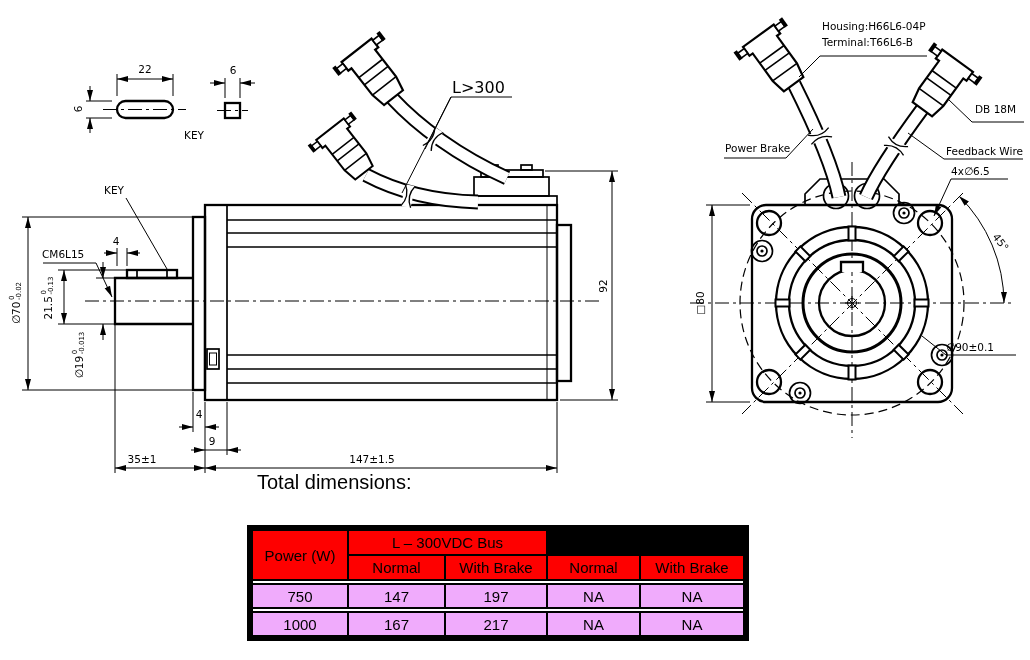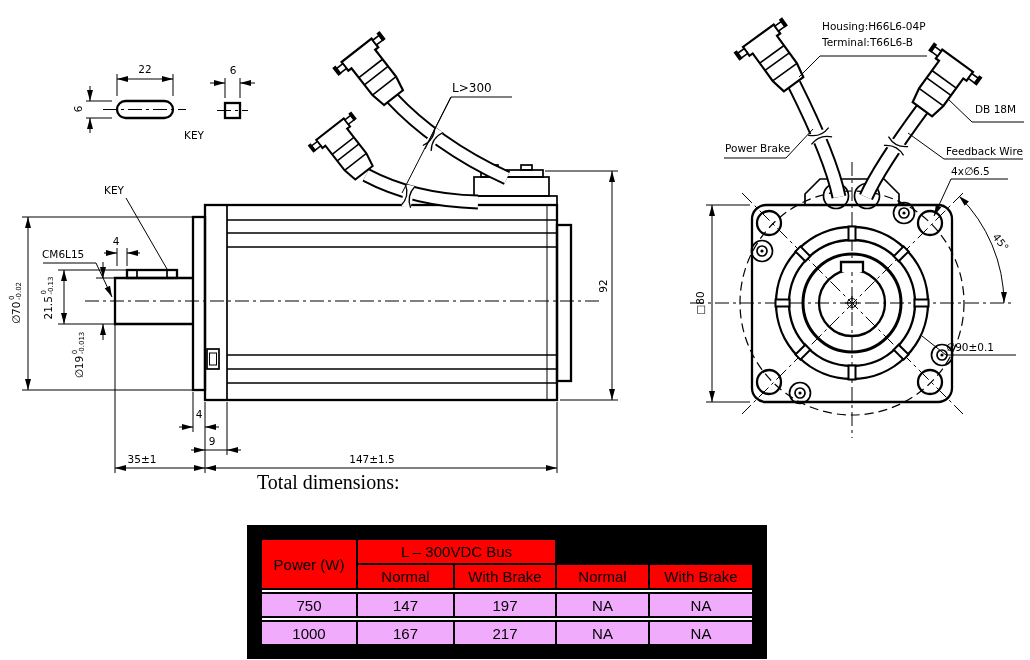--- a/index.html
+++ b/index.html
@@ -12,22 +12,22 @@
   .dim{stroke:#000;stroke-width:1;fill:none;}
   .cl{stroke:#000;stroke-width:1;stroke-dasharray:14 4 3 4;fill:none;}
   .dsh{stroke:#000;stroke-width:1.2;stroke-dasharray:9 5;fill:none;}
   .lbl{position:absolute;font-family:"DejaVu Sans",sans-serif;font-size:10.5px;color:#000;
        white-space:nowrap;display:flex;align-items:center;line-height:12px;}
   .ctr{transform:translate(-50%,-50%);text-align:right;}
   .rot{transform:translate(-50%,-50%) rotate(-90deg);}
   .tol{display:inline-flex;flex-direction:column;font-size:7px;line-height:6.5px;margin-left:1.5px;}
   .tol i{font-style:normal;}
   #title{position:absolute;left:257px;top:471px;font-size:20px;color:#000;
-         font-family:Liberation Serif, serif;}
-  #dimtable{position:absolute;left:247px;top:525px;display:grid;background:#000;padding:15px;gap:2px;
+         font-family:Liberation Sans, sans-serif;}
+  #dimtable{position:absolute;left:247px;top:525px;display:grid;background:#000;padding:6px;gap:2px;
             grid-template-columns:94px 95px 100px 91px 102px;
             grid-template-rows:23px 23px 2px 22px 2px 22px;
             font-family:"Liberation Sans",sans-serif;font-size:15px;color:#000;}
   .hc{background:#fe0000;display:flex;align-items:center;justify-content:center;}
   .dc{background:#f0abfc;display:flex;align-items:center;justify-content:center;}
   .sp{background:#fff;grid-column:1/6;}
 </style>
 </head>
 <body>
 
@@ -264,21 +264,21 @@
       <span class="tol">
         <i>0</i>
         <i>-0.013</i>
       </span>
 </div>
 <div class="lbl ctr" style="left:199px;top:414px">4</div>
 <div class="lbl ctr" style="left:212px;top:441px">9</div>
 <div class="lbl ctr" style="left:142px;top:459px">35±1</div>
 <div class="lbl ctr" style="left:372px;top:459px">147±1.5</div>
 <div class="lbl rot" style="left:603px;top:286px">92</div>
-<div class="lbl" style="left:452px;top:82px;font-size:12px">L&gt;300</div>
+<div class="lbl" style="left:452px;top:82px;font-size:16px">L&gt;300</div>
 
 <div class="lbl" style="left:822px;top:20px">Housing:H66L6-04P</div>
 <div class="lbl" style="left:822px;top:36px">Terminal:T66L6-B</div>
 <div class="lbl" style="left:975px;top:103px">DB 18M</div>
 <div class="lbl" style="left:725px;top:142px">Power Brake</div>
 <div class="lbl" style="left:946px;top:145px">Feedback Wire</div>
 <div class="lbl" style="left:951px;top:165px">4x∅6.5</div>
 <div class="lbl" style="left:1001px;top:242px;transform:translate(-50%,-50%) rotate(52deg)">45°</div>
 <div class="lbl rot" style="left:700px;top:303px">□80</div>
 <div class="lbl" style="left:946px;top:341px">∅90±0.1</div>

